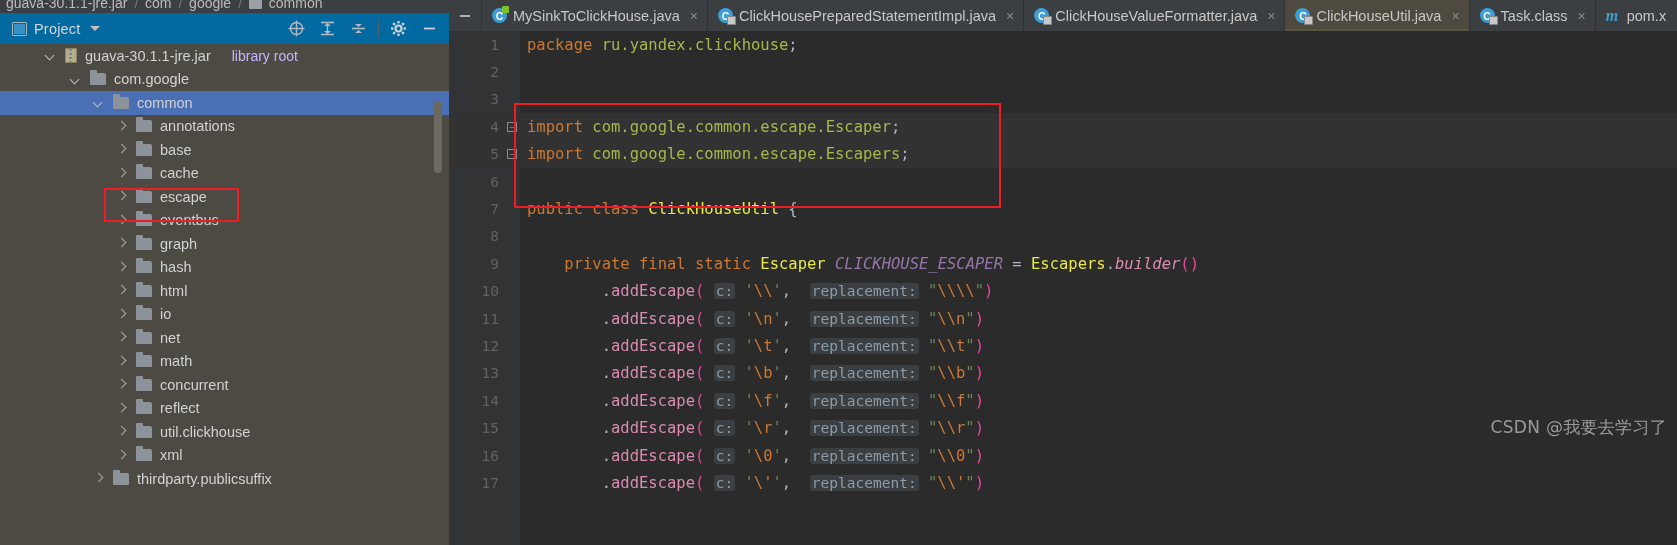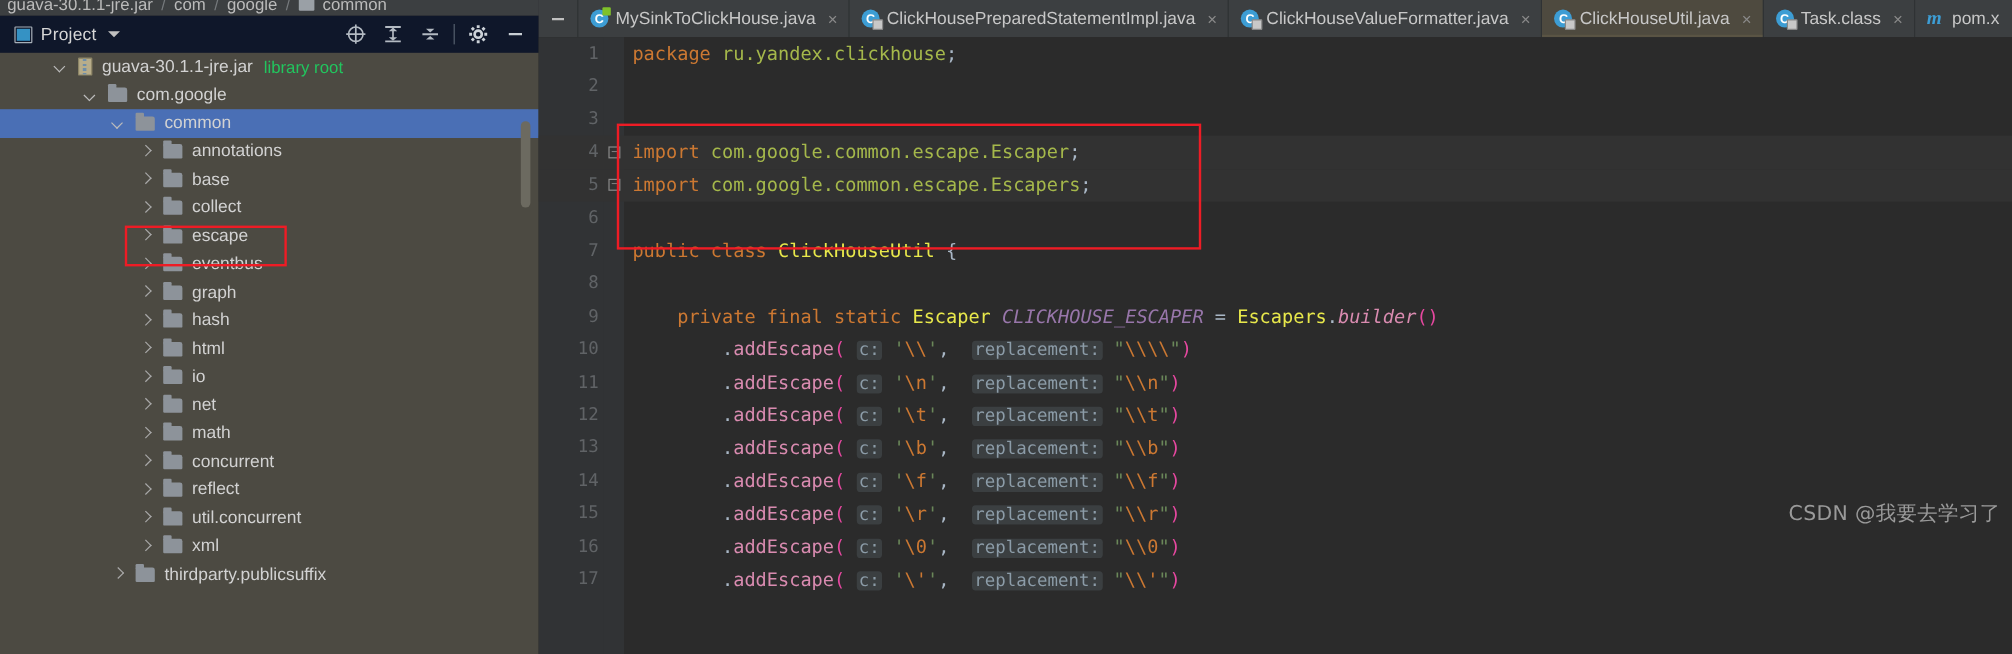--- a/index.html
+++ b/index.html
@@ -32,21 +32,21 @@
     background:#9aa0a6; border-radius:1px 1px 0 0;
   }
 
   
   .project-panel {
     position: absolute; left: 0; top: 13px; width: 449px; height: 532px;
     background: #4c4a42;
   }
   .project-header {
     position: absolute; left: 0; top: 0; width: 449px; height: 31px;
-    background: #0f172a; display: flex; align-items: center;
+    background: #0369a1; display: flex; align-items: center;
   }
   .ph-icon {
     width: 15px; height: 14px; margin-left: 12px; margin-right: 7px;
     border: 1.6px solid #a8b0b8; border-radius: 1px; position: relative;
     flex: 0 0 auto;
   }
   .ph-icon::after {
     content:""; position:absolute; left:1px; top:1px; right:1px; bottom:1px;
     background:#3592c4;
   }
@@ -91,21 +91,21 @@
     background:#8d939a;border-radius:1px 1px 0 0;
   }
   .jar-icon {
     width: 12px; height: 15px; flex:0 0 auto; margin-left:10px;margin-right:8px;
     background:#b8ad8a; border:1px solid #8c8566; border-radius:1px; position:relative;
   }
   .jar-icon::after {
     content:""; position:absolute; left:3px; top:0; width:3px; height:100%;
     background: repeating-linear-gradient(#6f8ea8 0 2px, #b8ad8a 2px 4px);
   }
-  .lib-root { color:#22c55e; margin-left:9px; font-size:14px; }
+  .lib-root { color:#c4b5fd; margin-left:21px; font-size:14px; }
 
   
   .tree-scroll {
     position:absolute; left:434px; top:88px; width:8px; height:72px;
     background:#6c6a60; border-radius:4px;
   }
 
   
   .editor-wrap {
     position:absolute; left:449px; top:0; width:1228px; height:545px;
@@ -302,21 +302,21 @@
         <div class="tree-row">
           <span style="width: 117px; flex: 0 0 auto;"></span>
           <span class="arrow right"></span>
           <span class="folder-icon"></span>
           <span>base</span>
         </div>
         <div class="tree-row">
           <span style="width: 117px; flex: 0 0 auto;"></span>
           <span class="arrow right"></span>
           <span class="folder-icon"></span>
-          <span>collect</span>
+          <span>cache</span>
         </div>
         <div class="tree-row">
           <span style="width: 117px; flex: 0 0 auto;"></span>
           <span class="arrow right"></span>
           <span class="folder-icon"></span>
           <span>escape</span>
         </div>
         <div class="tree-row">
           <span style="width: 117px; flex: 0 0 auto;"></span>
           <span class="arrow right"></span>
@@ -368,21 +368,21 @@
         <div class="tree-row">
           <span style="width: 117px; flex: 0 0 auto;"></span>
           <span class="arrow right"></span>
           <span class="folder-icon"></span>
           <span>reflect</span>
         </div>
         <div class="tree-row">
           <span style="width: 117px; flex: 0 0 auto;"></span>
           <span class="arrow right"></span>
           <span class="folder-icon"></span>
-          <span>util.concurrent</span>
+          <span>util.clickhouse</span>
         </div>
         <div class="tree-row">
           <span style="width: 117px; flex: 0 0 auto;"></span>
           <span class="arrow right"></span>
           <span class="folder-icon"></span>
           <span>xml</span>
         </div>
         <div class="tree-row">
           <span style="width: 94px; flex: 0 0 auto;"></span>
           <span class="arrow right"></span>

